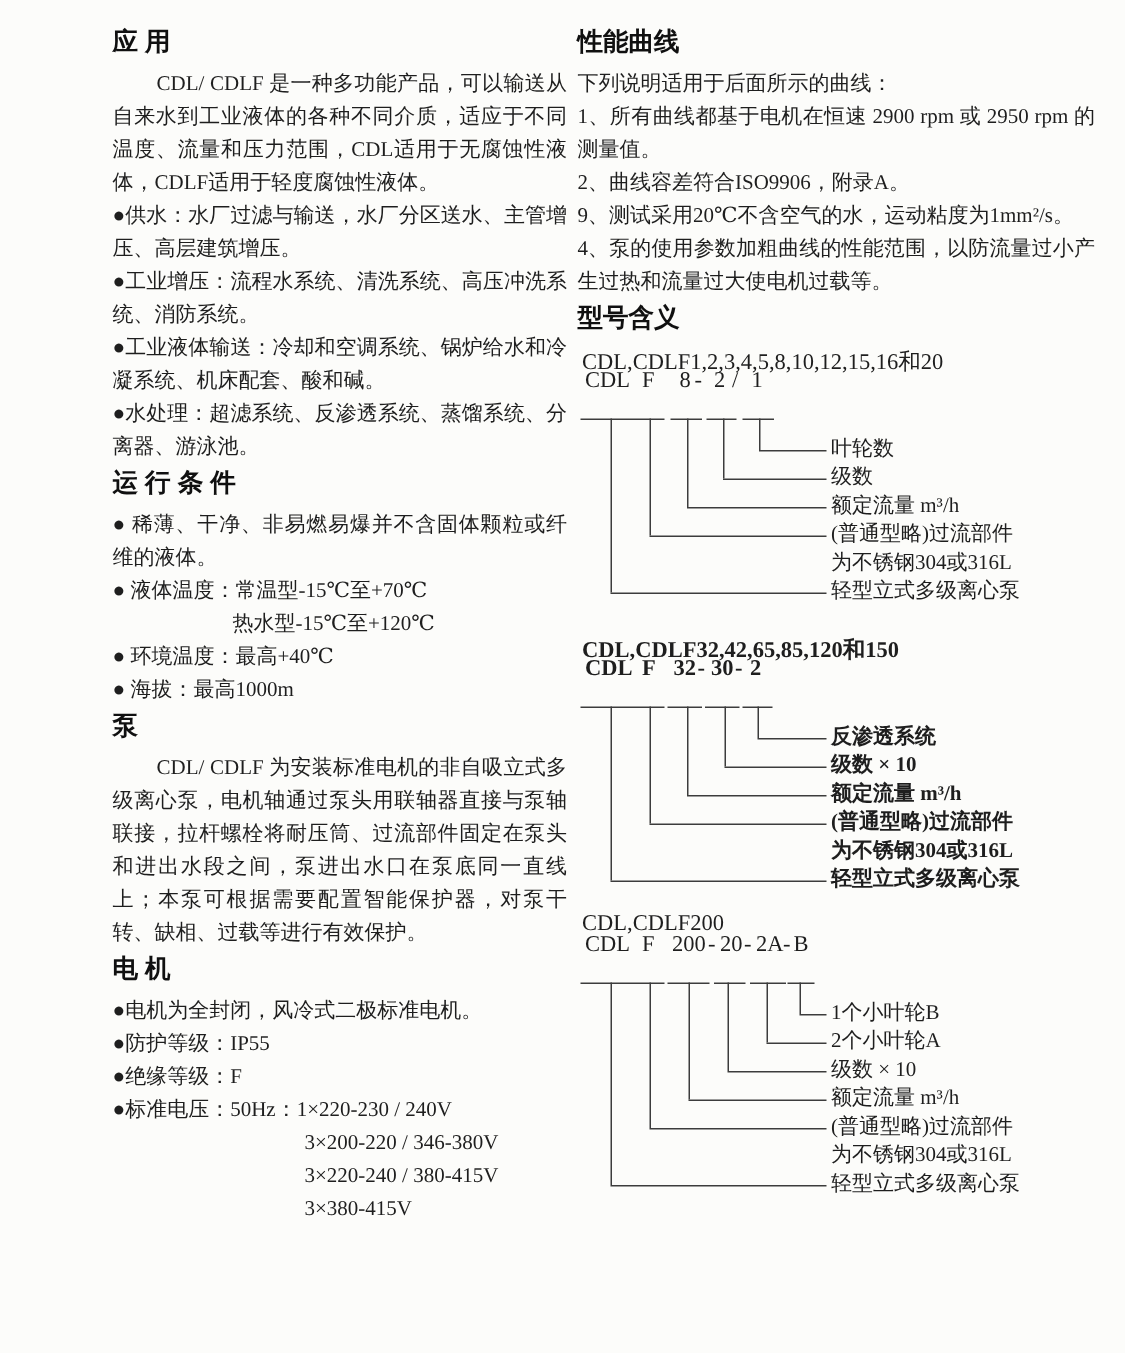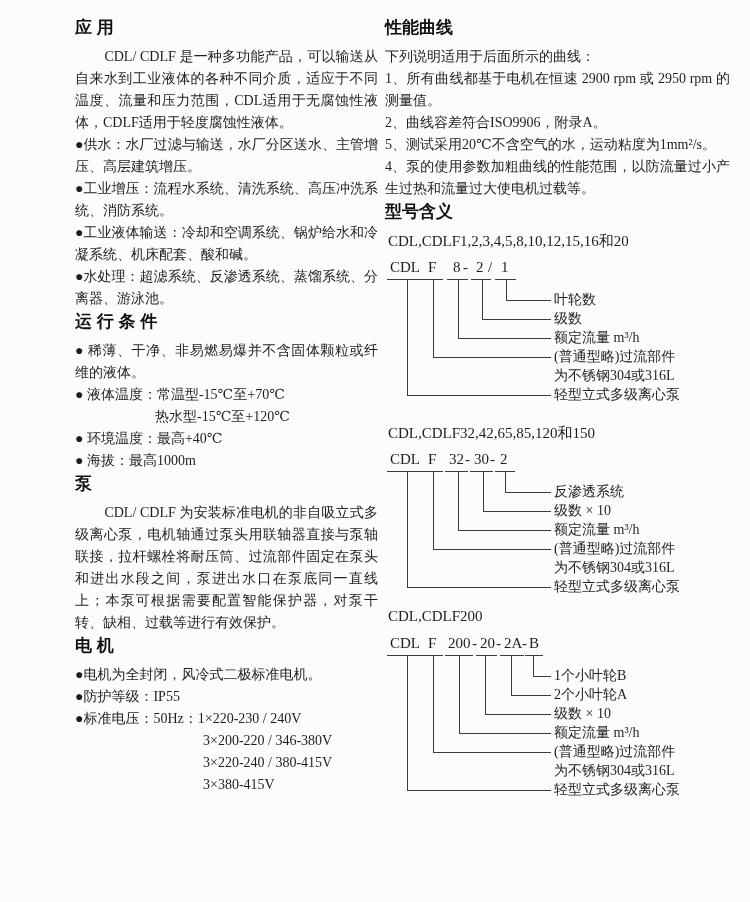--- a/index.html
+++ b/index.html
@@ -23,21 +23,21 @@
   p.body,p.bullet,p.note{
     margin:0;font-size:14px;line-height:22px;text-align:justify;
   }
   p.body{text-indent:2.1em;}
   .cont{font-size:14px;line-height:22px;padding-left:80px;}
   .volt{font-size:14px;line-height:22px;padding-left:128px;}
   
   .d{position:relative;height:172px;}
   .d.tall{height:192px;}
   .d .ser{position:absolute;left:3px;top:0;font-size:15px;white-space:nowrap;}
-  .d .part{position:absolute;top:27px;font-size:15px;line-height:17px;}
+  .d .part{position:absolute;top:14px;font-size:15px;line-height:17px;}
   .d .ln{position:absolute;background:#3c3c3c;}
   .d .ul{height:1.4px;top:47px;}
   .d .vl{width:1.4px;top:47px;}
   .d .hl{height:1.4px;}
   .d .lab{position:absolute;left:169px;font-size:14px;line-height:19px;white-space:nowrap;}
 </style>
 </head>
 <body>
 
 <div class="col col-left">
@@ -55,34 +55,35 @@
   <div class="cont">热水型-15℃至+120℃</div>
   <p class="bullet">● 环境温度：最高+40℃</p>
   <p class="bullet">● 海拔：最高1000m</p>
 
   <h2 class="hd mt2">泵</h2>
   <p class="body">CDL/ CDLF 为安装标准电机的非自吸立式多级离心泵，电机轴通过泵头用联轴器直接与泵轴联接，拉杆螺栓将耐压筒、过流部件固定在泵头和进出水段之间，泵进出水口在泵底同一直线上；本泵可根据需要配置智能保护器，对泵干转、缺相、过载等进行有效保护。</p>
 
   <h2 class="hd mt3">电 机</h2>
   <p class="bullet">●电机为全封闭，风冷式二极标准电机。</p>
   <p class="bullet">●防护等级：IP55</p>
+  <p class="bullet">●绝缘等级：F</p>
   <p class="bullet">●标准电压：50Hz：1×220-230 / 240V</p>
   <div class="volt">3×200-220 / 346-380V</div>
   <div class="volt">3×220-240 / 380-415V</div>
   <div class="volt">3×380-415V</div>
 
 </div>
 
 <div class="col col-right">
 
   <h2 class="hd">性能曲线</h2>
   <p class="note">下列说明适用于后面所示的曲线：</p>
   <p class="note">1、所有曲线都基于电机在恒速 2900 rpm 或 2950 rpm 的测量值。</p>
   <p class="note">2、曲线容差符合ISO9906，附录A。</p>
-  <p class="note">5、测试采用20℃不含空气的水，运动粘度为1mm²/s。</p>
+  <p class="note">9、测试采用20℃不含空气的水，运动粘度为1mm²/s。</p>
   <p class="note">4、泵的使用参数加粗曲线的性能范围，以防流量过小产生过热和流量过大使电机过载等。</p>
 
   <h2 class="hd mt4">型号含义</h2>
 
   <div class="d" style="margin-top:8px;">
     <div class="ser">CDL,CDLF1,2,3,4,5,8,10,12,15,16和20</div>
     <span class="part" style="left:5px">CDL</span>
     <span class="part" style="left:43px">F</span>
     <span class="part" style="left:68px">8</span>
     <span class="part" style="left:78px">-</span>
@@ -105,21 +106,21 @@
     <div class="ln hl" style="top:125px;left:48px;width:118px"></div>
     <div class="ln hl" style="top:163px;left:22px;width:144px"></div>
     <div class="lab" style="top:58px">叶轮数</div>
     <div class="lab" style="top:77px">级数</div>
     <div class="lab" style="top:96px">额定流量 m³/h</div>
     <div class="lab" style="top:115px">(普通型略)过流部件</div>
     <div class="lab" style="top:134px">为不锈钢304或316L</div>
     <div class="lab" style="top:153px">轻型立式多级离心泵</div>
   </div>
 
-  <div class="d" style="margin-top:20px;">
+  <div class="d" style="margin-top:20px;font-weight:bold;">
     <div class="ser">CDL,CDLF32,42,65,85,120和150</div>
     <span class="part" style="left:5px">CDL</span>
     <span class="part" style="left:43px">F</span>
     <span class="part" style="left:64px">32</span>
     <span class="part" style="left:80px">-</span>
     <span class="part" style="left:89px">30</span>
     <span class="part" style="left:105px">-</span>
     <span class="part" style="left:115px">2</span>
     <div class="ln ul" style="left:2px;width:37px"></div>
     <div class="ln ul" style="left:39px;width:19px"></div>

